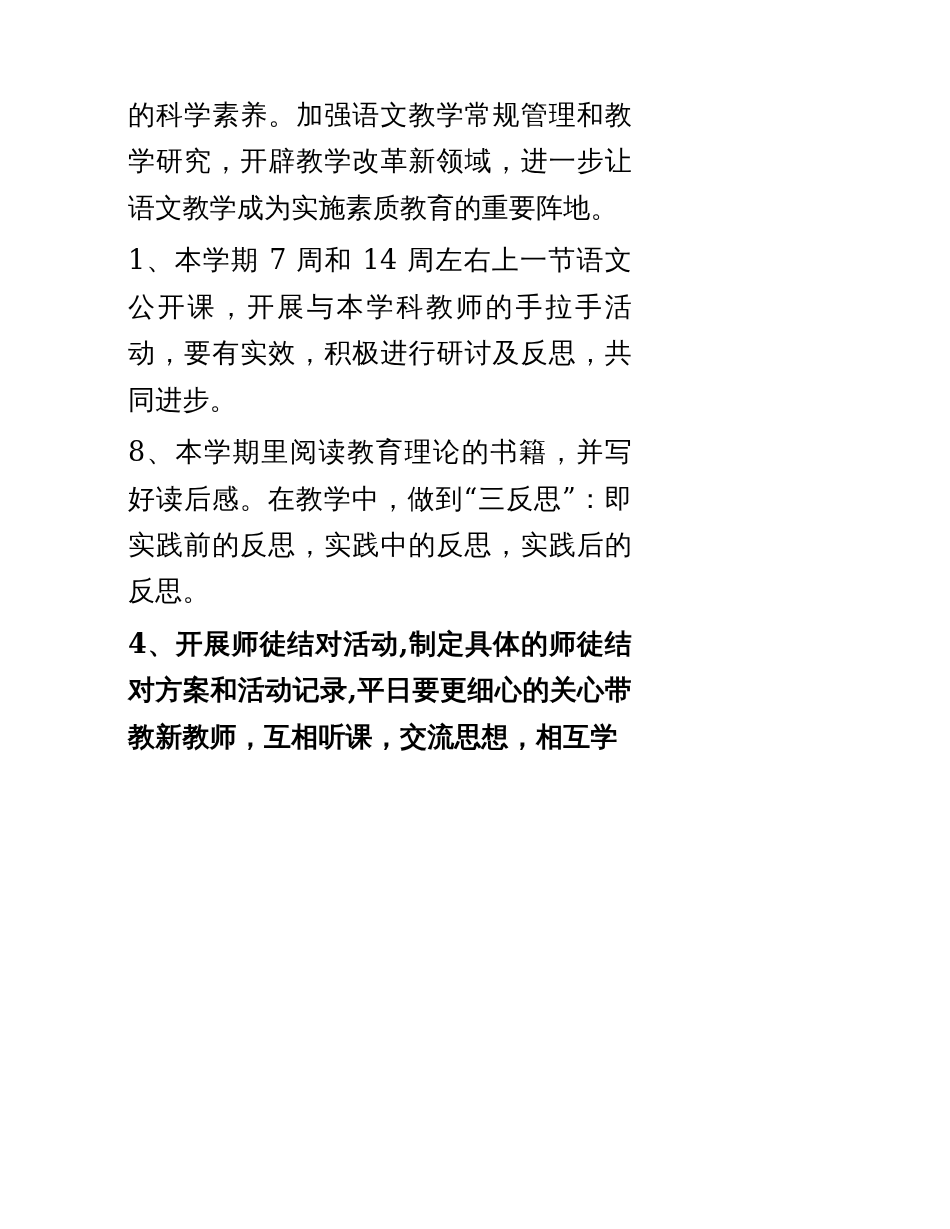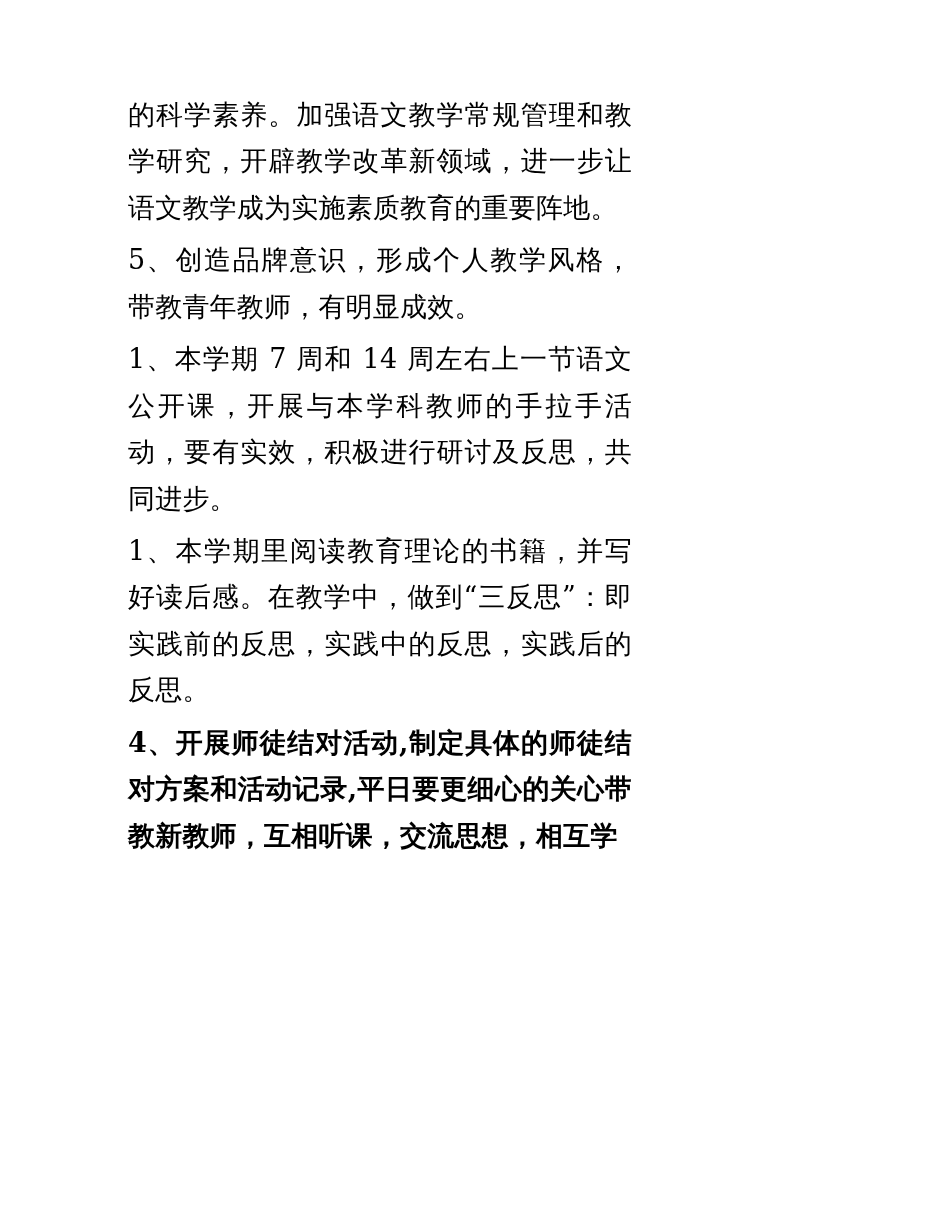--- a/index.html
+++ b/index.html
@@ -37,18 +37,17 @@
     margin-bottom: 0;
     font-weight: bold;
   }
 </style>
 </head>
 <body>
 
 <div class="page">
   <div class="doc-body">
     <p class="para">的科学素养。加强语文教学常规管理和教学研究，开辟教学改革新领域，进一步让语文教学成为实施素质教育的重要阵地。</p>
-    <p class="para">5、创造品牌意识，形成个人教学风格，带教青年教师，有明显成效。</p>
     <p class="para">1、本学期 7 周和 14 周左右上一节语文公开课，开展与本学科教师的手拉手活动，要有实效，积极进行研讨及反思，共同进步。</p>
-    <p class="para">1、本学期里阅读教育理论的书籍，并写好读后感。在教学中，做到“三反思”：即实践前的反思，实践中的反思，实践后的反思。</p>
+    <p class="para">8、本学期里阅读教育理论的书籍，并写好读后感。在教学中，做到“三反思”：即实践前的反思，实践中的反思，实践后的反思。</p>
     <p class="para">4、开展师徒结对活动,制定具体的师徒结对方案和活动记录,平日要更细心的关心带教新教师，互相听课，交流思想，相互学</p>
   </div>
 </div>
 
 </body></html>

